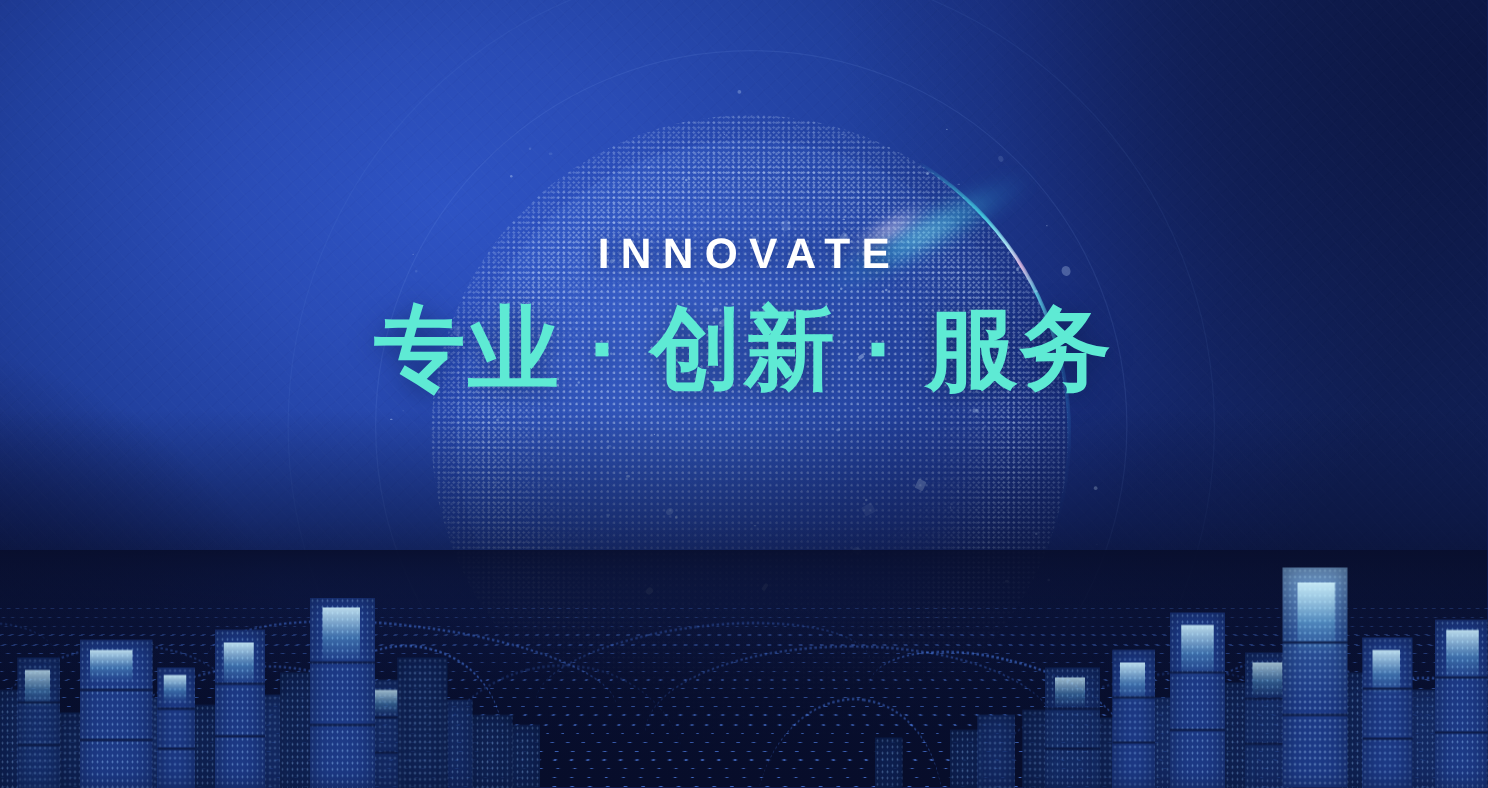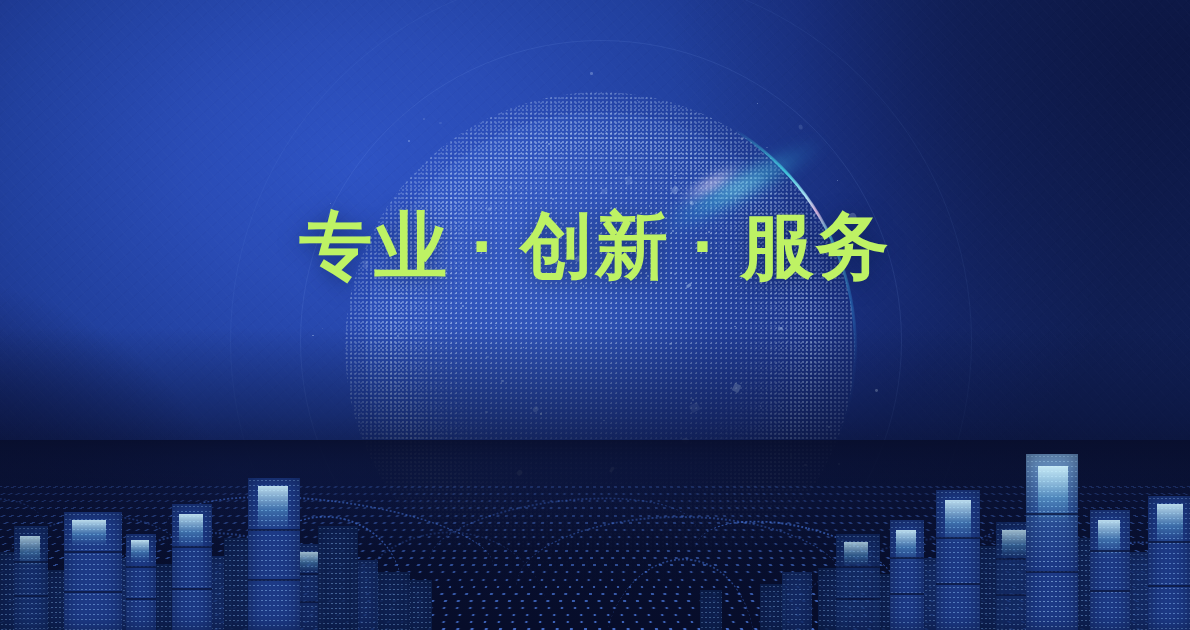--- a/index.html
+++ b/index.html
@@ -258,21 +258,21 @@
     letter-spacing: 9px;
     color: #ffffff;
     line-height: 1;
     text-indent: 9px;
     text-shadow: 0 2px 14px rgba(10,24,70,.55);
   }
   .headline {
     margin-top: 22px;
     font-size: 73px;
     font-weight: bold;
-    color: #bef264;
+    color: #5eead4;
     line-height: 1.04;
     letter-spacing: 2px;
     text-shadow: 0 3px 20px rgba(10,24,70,.5);
     white-space: nowrap;
   }
   .sub-row {
     margin-top: 29px;
     display: flex;
     align-items: center;
     justify-content: center;
@@ -537,16 +537,17 @@
       <div class="wave-curve" style="left: 664px; top: 118px; width: 150px; height: 190px; opacity: 0.55; transform: rotate(7deg);"></div>
       <div class="wave-curve" style="left: 752px; top: 86px; width: 210px; height: 90px; opacity: 0.65; transform: rotate(14deg);"></div>
       <div class="wave-curve" style="left: 840px; top: 102px; width: 270px; height: 140px; opacity: 0.25; transform: rotate(-14deg);"></div>
       <div class="wave-curve" style="left: 928px; top: 118px; width: 330px; height: 190px; opacity: 0.35; transform: rotate(-7deg);"></div>
       <div class="wave-curve" style="left: 1016px; top: 86px; width: 150px; height: 90px; opacity: 0.45; transform: rotate(0deg);"></div>
       <div class="wave-curve" style="left: 1104px; top: 102px; width: 210px; height: 140px; opacity: 0.55; transform: rotate(7deg);"></div>
       <div class="wave-curve" style="left: 1192px; top: 118px; width: 270px; height: 190px; opacity: 0.65; transform: rotate(14deg);"></div>
     </div>
 
   <div class="content">
+    <div class="eyebrow">INNOVATE</div>
     <div class="headline">专业 · 创新 · 服务</div>
   </div>
 
 </div>
 
 </body></html>

